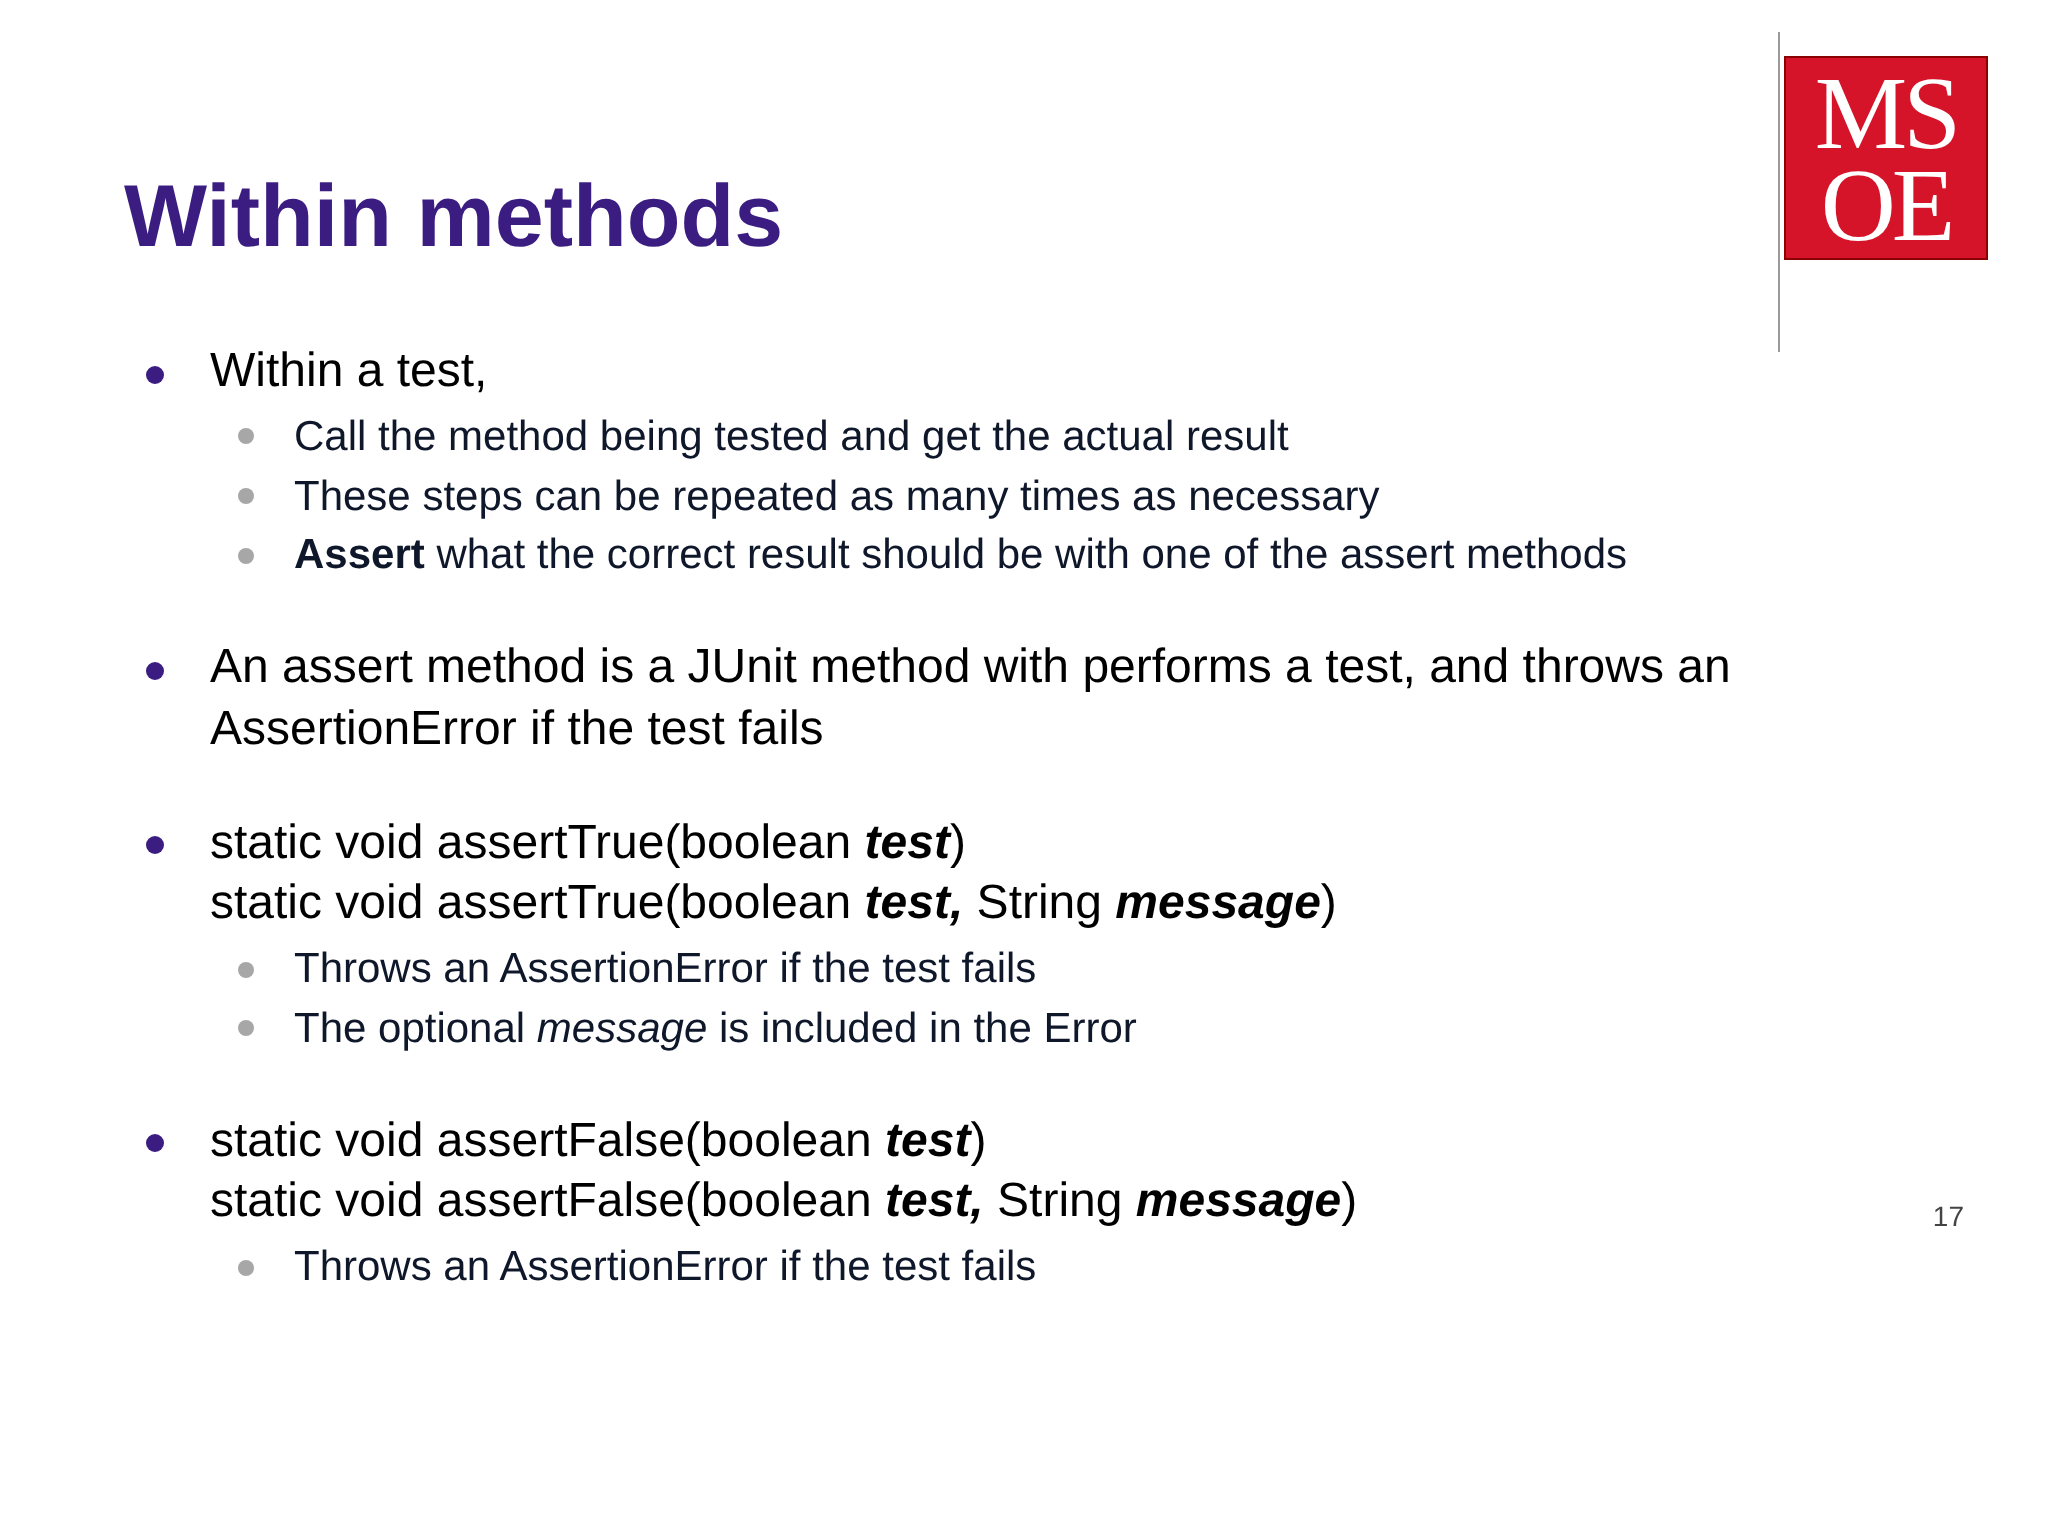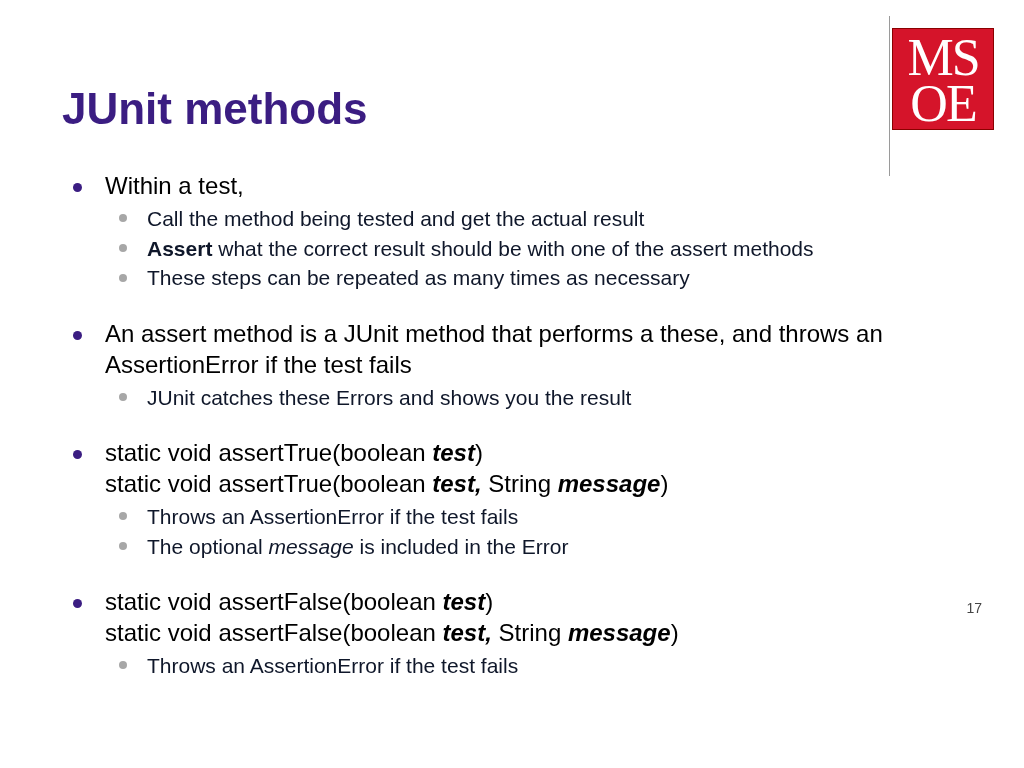--- a/index.html
+++ b/index.html
@@ -129,43 +129,40 @@
 
   <div class="logo-divider"></div>
 
   <div class="logo-box">
     <div class="logo-text">
       <span>MS</span><br>
       <span>OE</span>
     </div>
   </div>
 
-  <div class="title">JUnit methods</div>
+  <div class="title">Within methods</div>
 
   <div class="content">
     <ul class="outer">
 
       <li>
         <span>Within a test,</span>
         <ul class="inner">
           <li>Call the method being tested and get the actual result</li>
+          <li>These steps can be repeated as many times as necessary</li>
           <li>
             <span class="bold">Assert</span><span> what the correct result should be with one of the assert methods</span>
           </li>
-          <li>These steps can be repeated as many times as necessary</li>
         </ul>
       </li>
 
       <li class="spacer"></li>
 
       <li>
-        <span>An assert method is a JUnit method that performs a these, and throws an </span><span>AssertionError</span><span> if the test fails</span>
-        <ul class="inner">
-          <li>JUnit catches these Errors and shows you the result</li>
-        </ul>
+        <span>An assert method is a JUnit method with performs a test, and throws an </span><span>AssertionError</span><span> if the test fails</span>
       </li>
 
       <li class="spacer"></li>
 
       <li>
         <span>static void assertTrue(boolean </span><span class="bi">test</span><span>)</span><br>
         <span>static void assertTrue(boolean </span><span class="bi">test,</span><span> String </span><span class="bi">message</span><span>)</span>
         <ul class="inner">
           <li>
             <span>Throws an </span><span>AssertionError</span><span> if the test fails</span>

